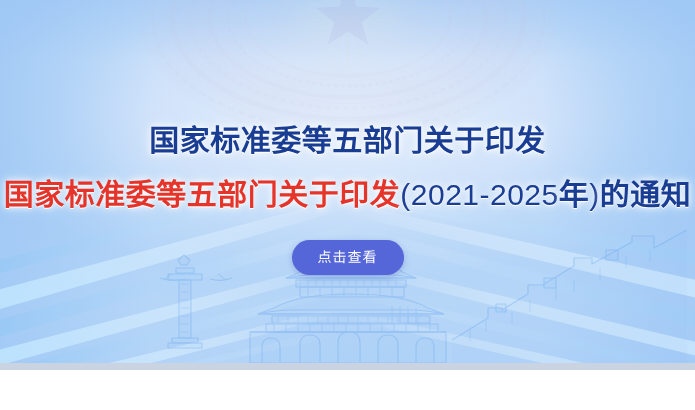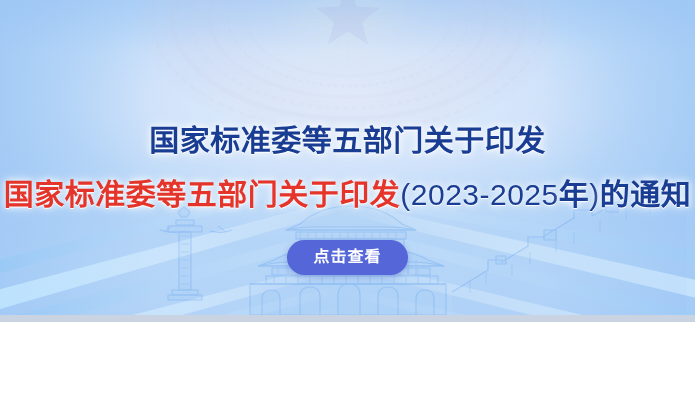--- a/index.html
+++ b/index.html
@@ -8,21 +8,21 @@
     padding: 0;
     background: #ffffff;
   }
   body {
     font-family: "Liberation Sans", "DejaVu Sans", sans-serif;
   }
 
   #banner {
     position: relative;
     width: 695px;
-    height: 322px;
+    height: 370px;
     overflow: hidden;
     background: #fde047;
   }
 
   
   .bg-base {
     position: absolute;
     inset: 0;
     background:
       radial-gradient(ellipse 58% 46% at 50% 30%,
@@ -124,22 +124,22 @@
   .seg-blue  { color: #1a3d94; font-weight: bold; }
   .seg-paren { color: #1a3d94; font-weight: normal; }
 
   .cta-wrap {
     margin-top: 26px;
   }
   .cta-button {
     display: inline-block;
     background: #5566d8;
     color: #ffffff;
-    font-size: 16px;
-    font-weight: bold;
+    font-size: 14px;
+    font-weight: normal;
     letter-spacing: 1px;
     padding: 9px 26px 10px;
     border: none;
     border-radius: 18px;
     cursor: pointer;
     box-shadow: 0 2px 6px rgba(50,70,170,0.28);
     font-family: inherit;
     line-height: 16px;
   }
 </style>
@@ -297,21 +297,21 @@
     </g>
   </svg>
 
   <div class="bottom-bar"></div>
 
   <div class="content">
 
     <div class="title-line title-line-1">国家标准委等五部门关于印发</div>
 
     <div class="title-line title-line-2">
-      <span class="seg-red">国家标准委等五部门关于印发</span><span class="seg-paren">(</span><span class="seg-paren">2023-2025</span><span class="seg-blue">年</span><span class="seg-paren">)</span><span class="seg-blue">的通知</span>
+      <span class="seg-red">国家标准委等五部门关于印发</span><span class="seg-paren">(</span><span class="seg-paren">2021-2025</span><span class="seg-blue">年</span><span class="seg-paren">)</span><span class="seg-blue">的通知</span>
     </div>
 
     <div class="cta-wrap">
       <button class="cta-button">点击查看</button>
     </div>
 
   </div>
 
 </div>
 

